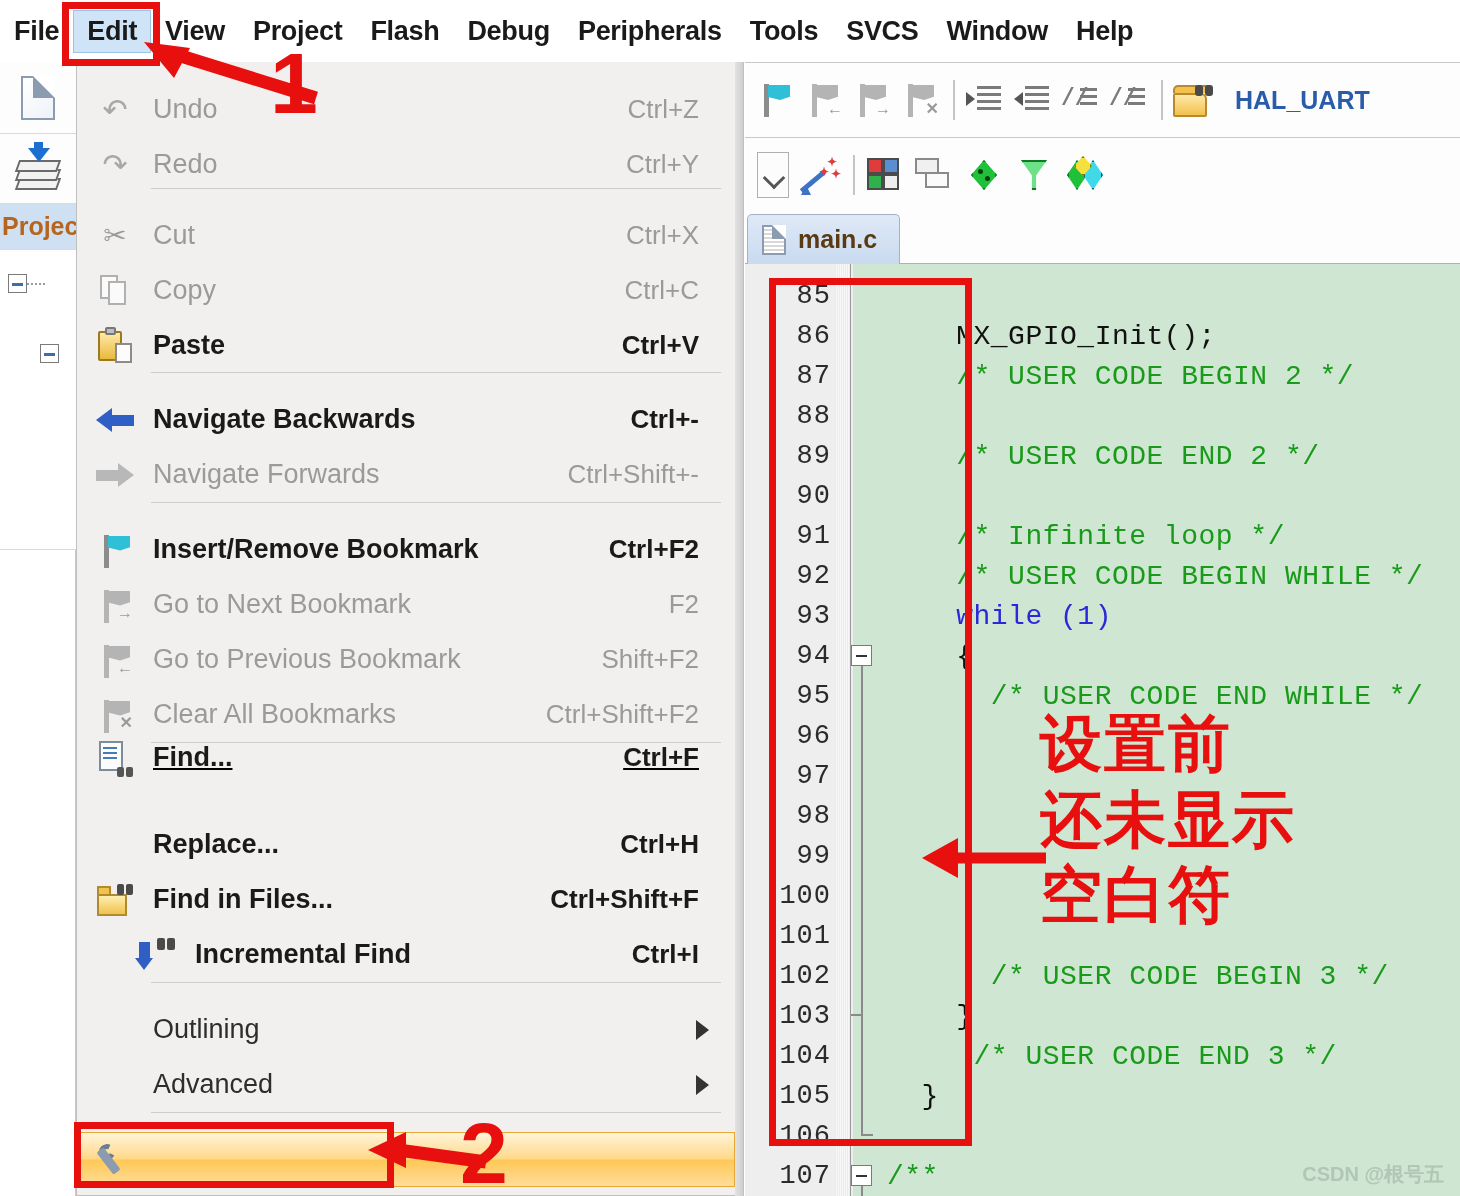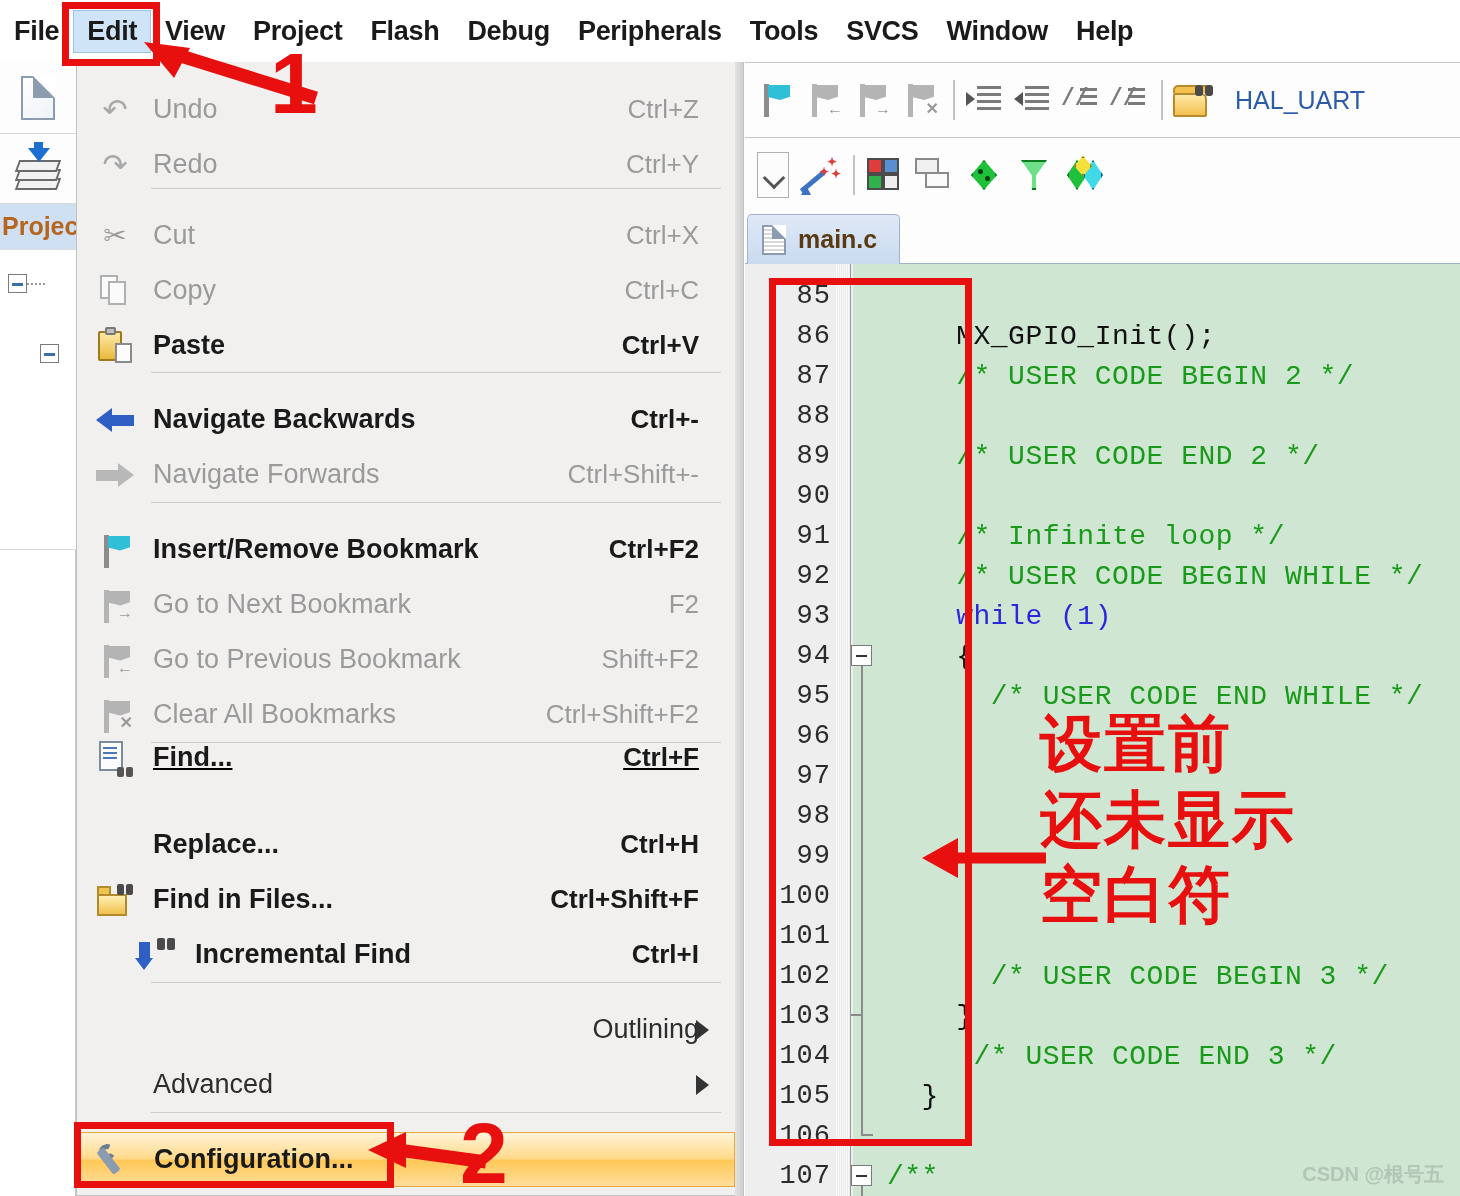--- a/index.html
+++ b/index.html
@@ -172,21 +172,21 @@
     flex: none;
   }
   .tb-sep {
     width: 2px; height: 40px;
     background: #c4c4c4;
     margin: 0 10px 0 4px;
     flex: none;
   }
   .tb-label {
     font-size: 25px;
-    font-weight: normal;
+    font-weight: bold;
     color: #2a5caa;
     margin-left: 12px;
     white-space: nowrap;
   }
 
   
   .flag { position: relative; width: 38px; height: 38px; }
   .flag .pole { position: absolute; left: 7px; top: 3px; width: 5px; height: 33px; background: #8c8c8c; }
   .flag .cloth {
     position: absolute; left: 11px; top: 4px;
@@ -1124,41 +1124,40 @@
             <span class="ic-incfind">
               <span class="dn"></span>
               <span class="dnh"></span>
               <span class="bn"></span>
             </span>
           </span>
           <span class="mi-label">Incremental Find</span>
           <span class="mi-accel">Ctrl+I</span>
         </div>
         <div class="mi-sep" style="top: 920px;"></div>
-        <div class="mi" style="top: 940px; text-align: right;">
+        <div class="mi" style="top: 940px;">
           <span class="mi-icon"></span>
           <span class="mi-label">Outlining</span>
           <span class="mi-accel"></span>
           <span class="mi-submenu-arrow"></span>
         </div>
         <div class="mi" style="top: 995px;">
           <span class="mi-icon"></span>
           <span class="mi-label">Advanced</span>
           <span class="mi-accel"></span>
           <span class="mi-submenu-arrow"></span>
         </div>
         <div class="mi-sep" style="top: 1050px;"></div>
         <div class="mi highlight bold" style="top: 1070px;">
           <span class="mi-icon">
             <span class="ic-wrench">
               <span class="head"></span>
               <span class="body"></span>
             </span>
           </span>
-          <span class="mi-label">Configuration...</span>
           <span class="mi-accel"></span>
         </div>
       </div>
     <div class="menu-scroll-edge"></div>
   </div>
 
   <div class="ann ann-box" style="left:62px; top:2px; width:98px; height:64px;"></div>
 
   <svg class="ann" style="left:130px; top:26px; width:190px; height:80px;" viewBox="0 0 190 80">
     <path d="M 186 72 L 38 26" stroke="#e8100f" stroke-width="13" fill="none" stroke-linecap="butt"></path>

